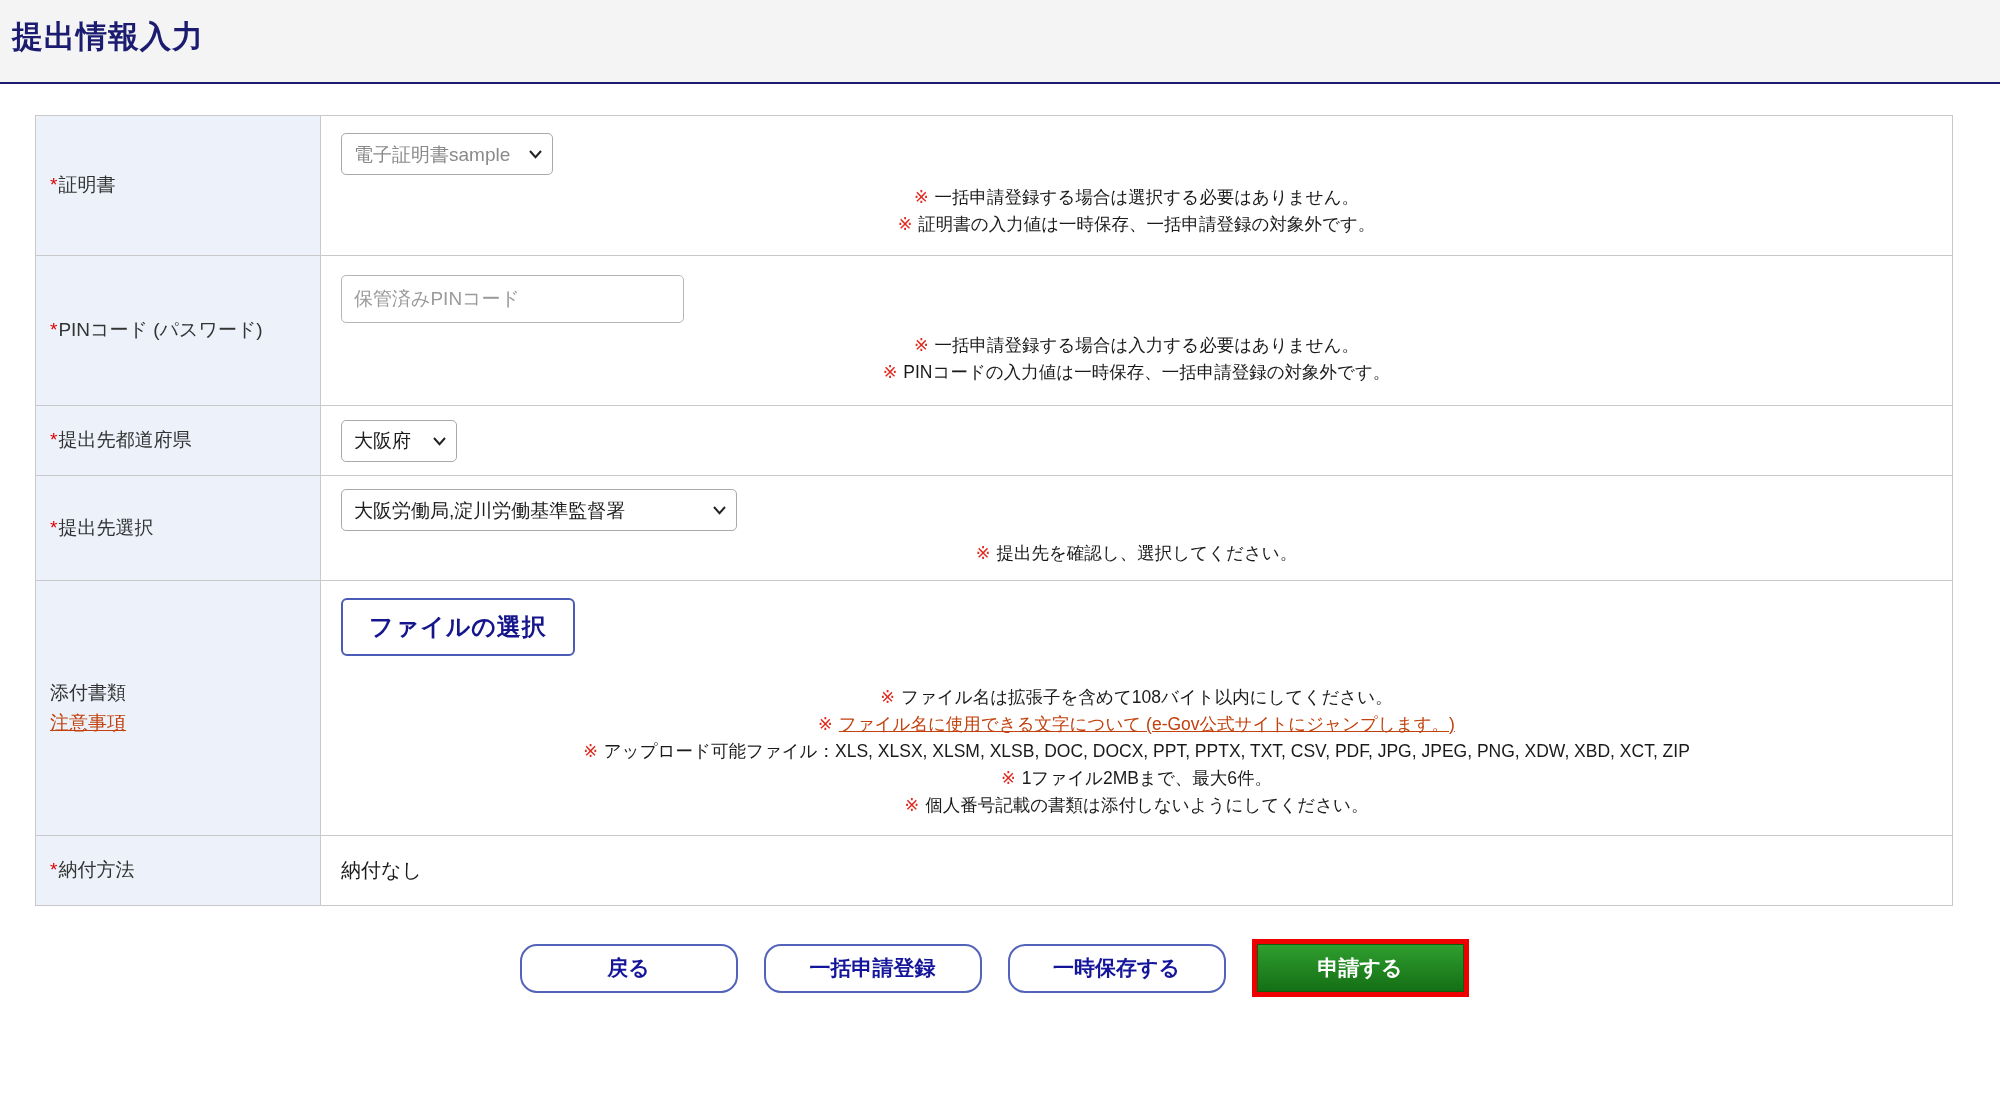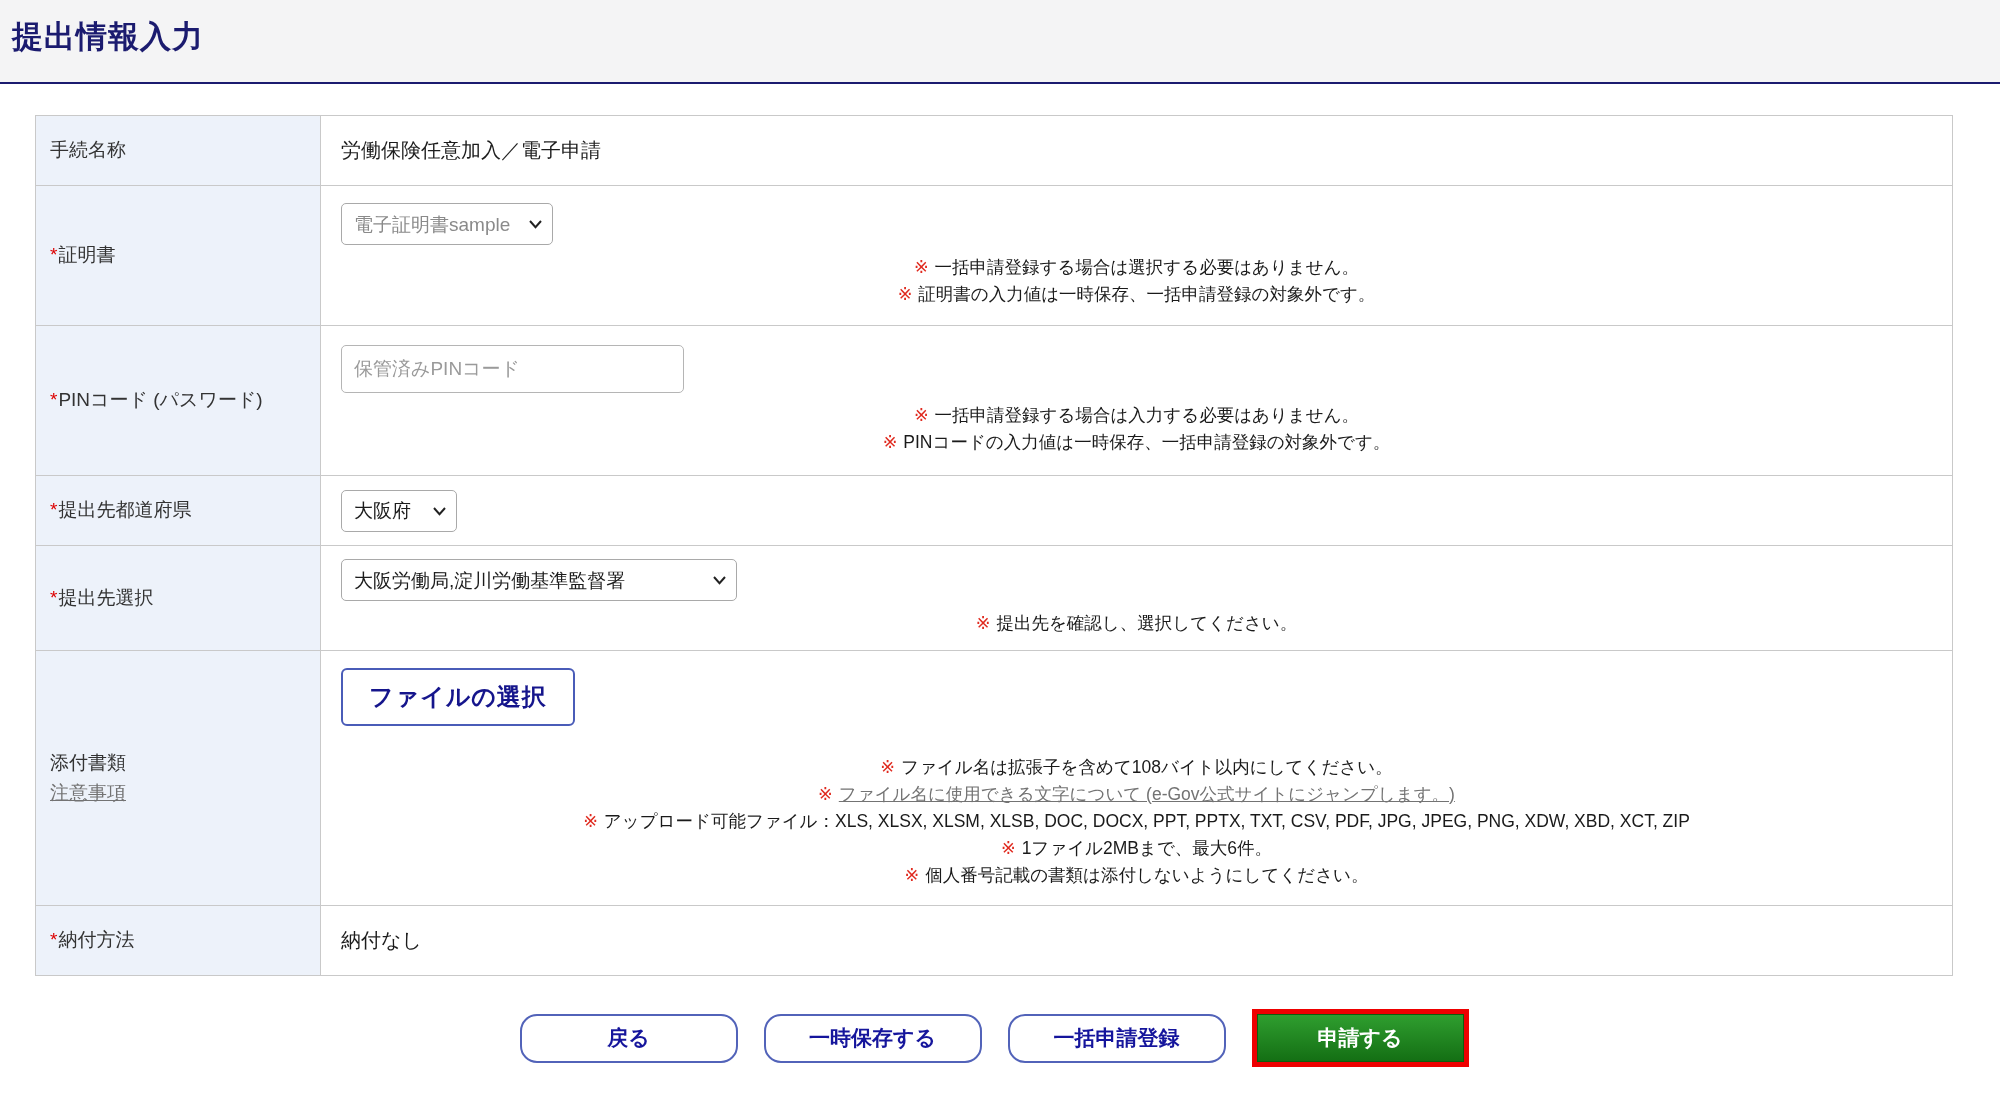--- a/index.html
+++ b/index.html
@@ -102,21 +102,21 @@
     border: 2px solid #4a5cb8;
     border-radius: 6px;
     color: #15158c;
     font-size: 24px;
     font-weight: bold;
     padding: 11px 26px;
     cursor: pointer;
     letter-spacing: 1px;
   }
 
-  a.blue-link { color: #737373; text-decoration: underline; cursor: pointer; }
+  a.blue-link { color: #c2410c; text-decoration: underline; cursor: pointer; }
   .attach-notes { margin-top: 28px; }
 
   
   .actions {
     width: 1918px;
     margin: 33px 0 0 35px;
     display: flex;
     justify-content: center;
     align-items: center;
     gap: 26px;
@@ -151,28 +151,20 @@
 </head>
 <body>
 
 <header class="page-header">
   <h1>提出情報入力</h1>
 </header>
 
 <table class="form-table">
 
   <tbody>
-      <tr class="r-procedure">
-    <td class="lbl">
-      <span>手続名称</span>
-    </td>
-    <td class="val">
-      <span>労働保険任意加入／電子申請</span>
-    </td>
-  </tr>
 
   <tr class="r-certificate">
     <td class="lbl">
       <span class="req">*</span><span>証明書</span>
     </td>
     <td class="val">
       <span class="sel-wrap">
         <select class="sel-cert placeholder-style">
           <option>電子証明書sample</option>
         </select>
@@ -284,18 +276,18 @@
     </td>
     <td class="val">
       <span>納付なし</span>
     </td>
   </tr>
 </tbody>
   </table>
 
 <div class="actions">
   <button type="button" class="btn-outline">戻る</button>
+  <button type="button" class="btn-outline">一括申請登録</button>
   <button type="button" class="btn-outline">一時保存する</button>
-  <button type="button" class="btn-outline">一括申請登録</button>
   <span class="submit-highlight">
     <button type="button" class="btn-submit">申請する</button>
   </span>
 </div>
 
 </body></html>

